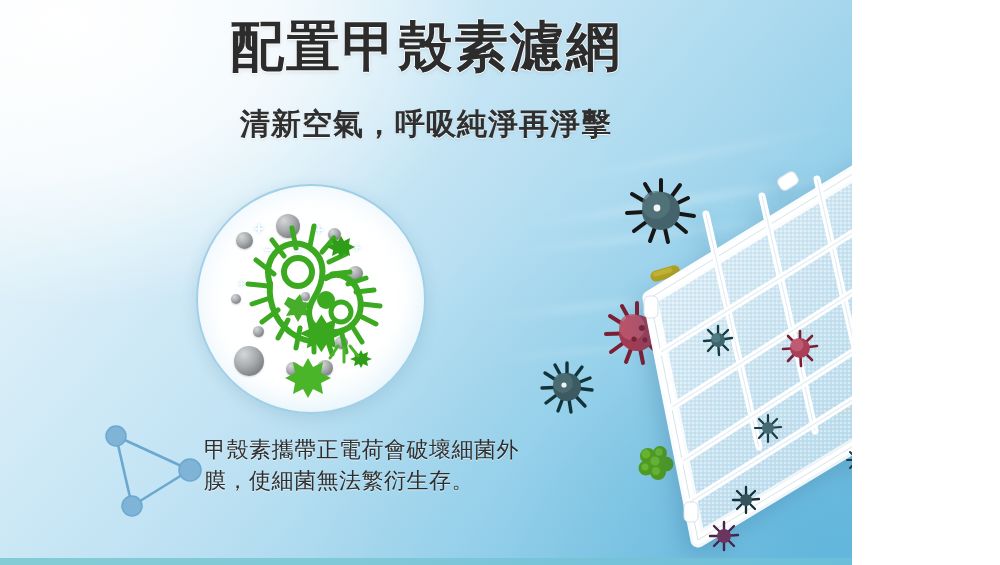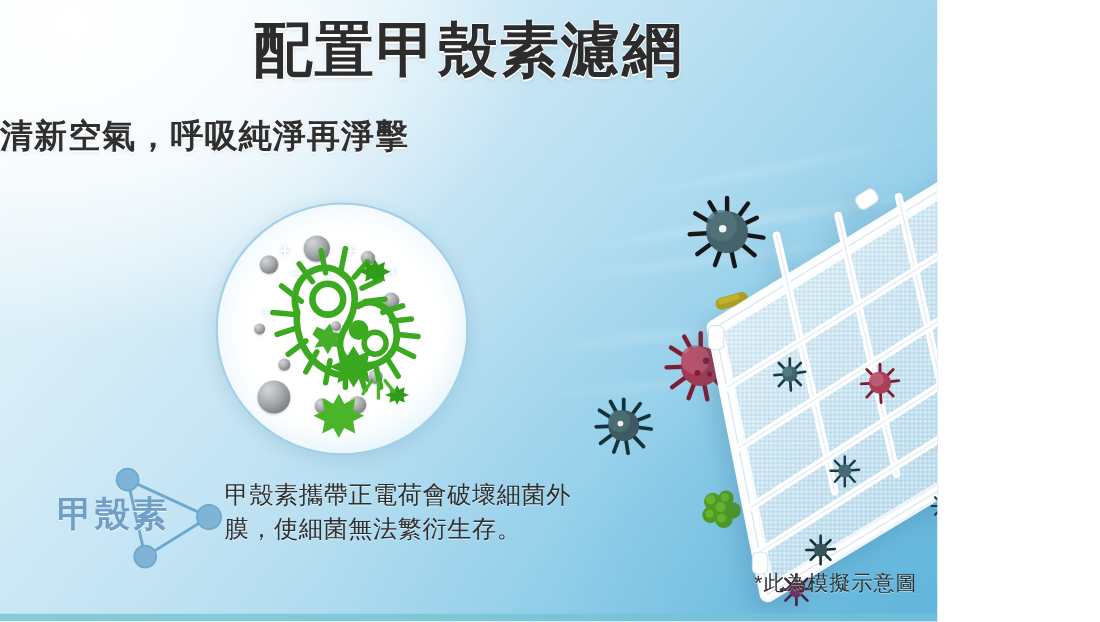--- a/index.html
+++ b/index.html
@@ -23,21 +23,21 @@
   
   .title{
     position:absolute;left:0;right:0;top:18px;text-align:center;
     font-size:54px;font-weight:bold;color:#2c2c2c;letter-spacing:2px;
     line-height:1.05;
     text-shadow:0 1px 0 rgba(255,255,255,.95), 0 -1px 0 rgba(255,255,255,.7),
                 1px 0 0 rgba(255,255,255,.7), -1px 0 0 rgba(255,255,255,.7),
                 0 2px 4px rgba(0,0,0,.10);
   }
   .subtitle{
-    position:absolute;left:0;right:0;top:104px;
+    position:absolute;left:0;right:0;top:104px;text-align:center;
     font-size:30px;font-weight:bold;color:#2f2f2f;letter-spacing:1px;
     text-shadow:0 1px 0 rgba(255,255,255,.9), 0 2px 3px rgba(0,0,0,.08);
   }
 
   
   .zoom-circle{
     position:absolute;left:196px;top:184px;width:226px;height:226px;border-radius:50%;
     background:radial-gradient(circle at 38% 30%, #ffffff 0%, #ffffff 62%, #f2fafd 84%, #e2f2fb 100%);
     border:2px solid #9fd0e8;
     box-shadow:0 4px 16px rgba(40,90,130,.14), inset 0 0 28px rgba(170,215,238,.30);
@@ -414,19 +414,17 @@
       <path d="M30 18 L104 52"></path>
       <path d="M30 18 L46 88"></path>
       <path d="M104 52 L46 88"></path>
     </g>
     <g fill="#7fb4d6" stroke="#6aa8cf" stroke-width="1.5">
       <circle cx="30" cy="18" r="10"></circle>
       <circle cx="104" cy="52" r="11"></circle>
       <circle cx="46" cy="88" r="10"></circle>
     </g>
   </svg>
-  <div class="chitosan-label">甲殼素</div>
   <div class="desc">甲殼素攜帶正電荷會破壞細菌外膜，使細菌無法繁衍生存。</div>
 
-  <div class="note">*此為模擬示意圖</div>
 
   <div class="bottom-teal"></div>
 </div>
 
 </body></html>

